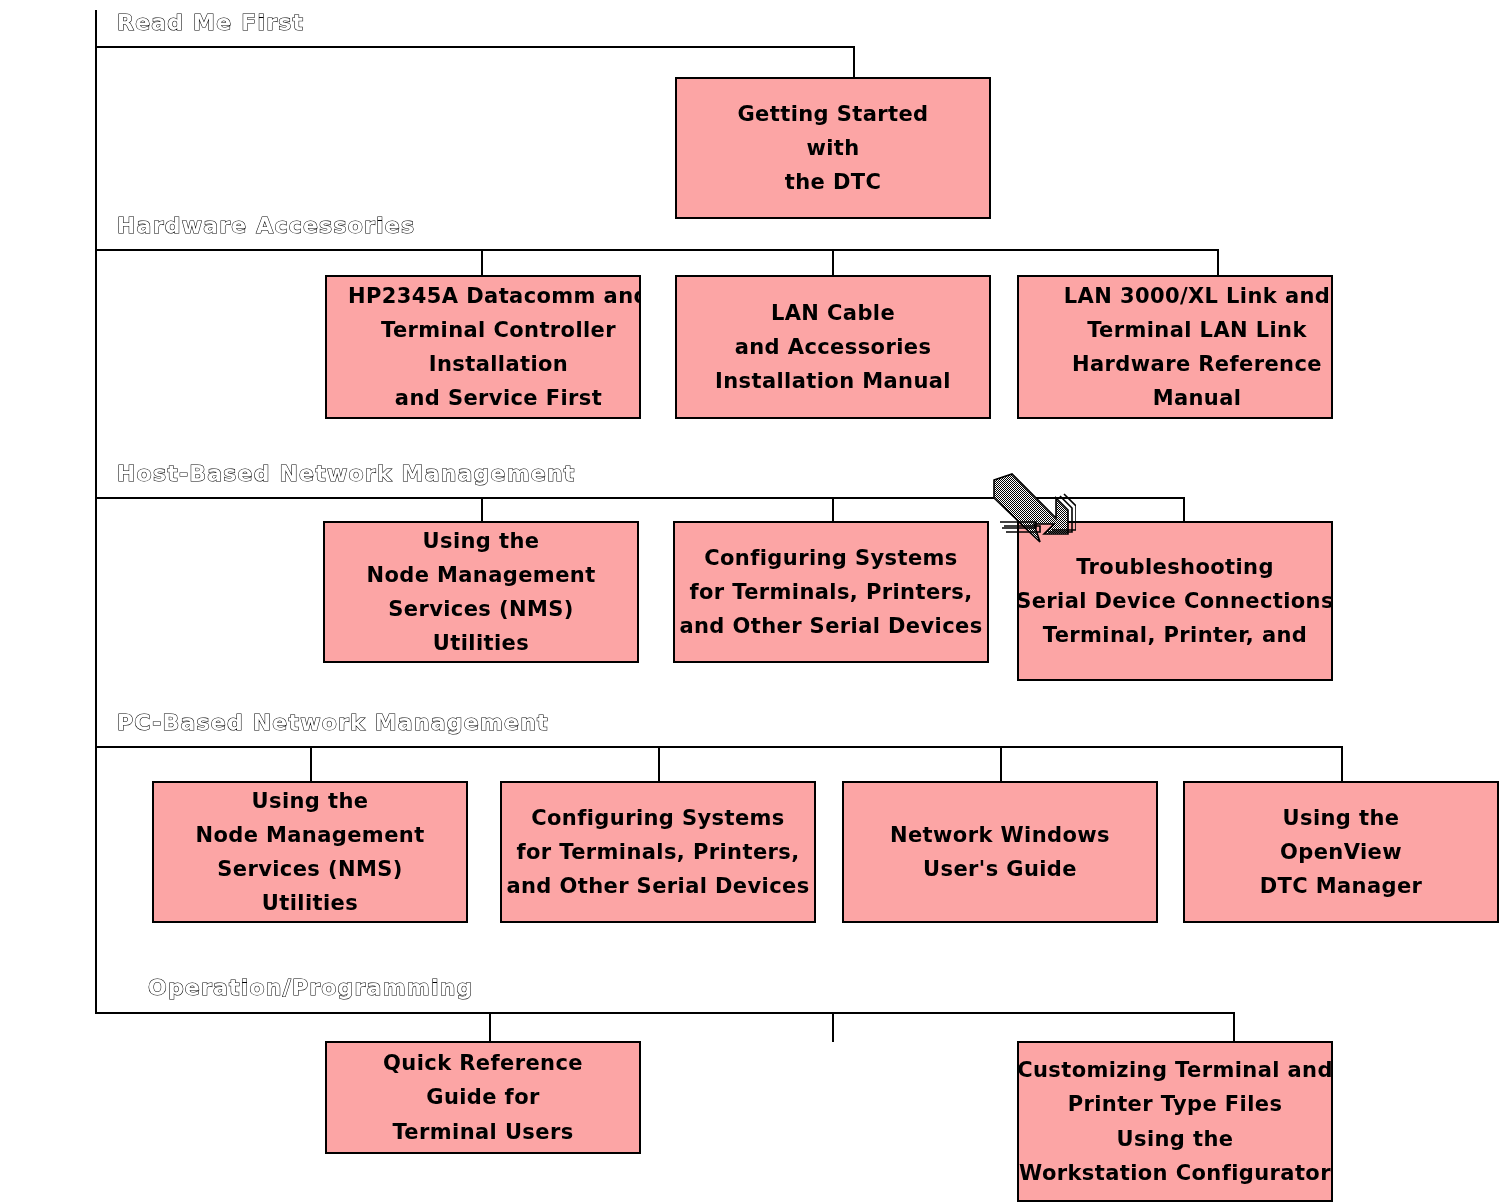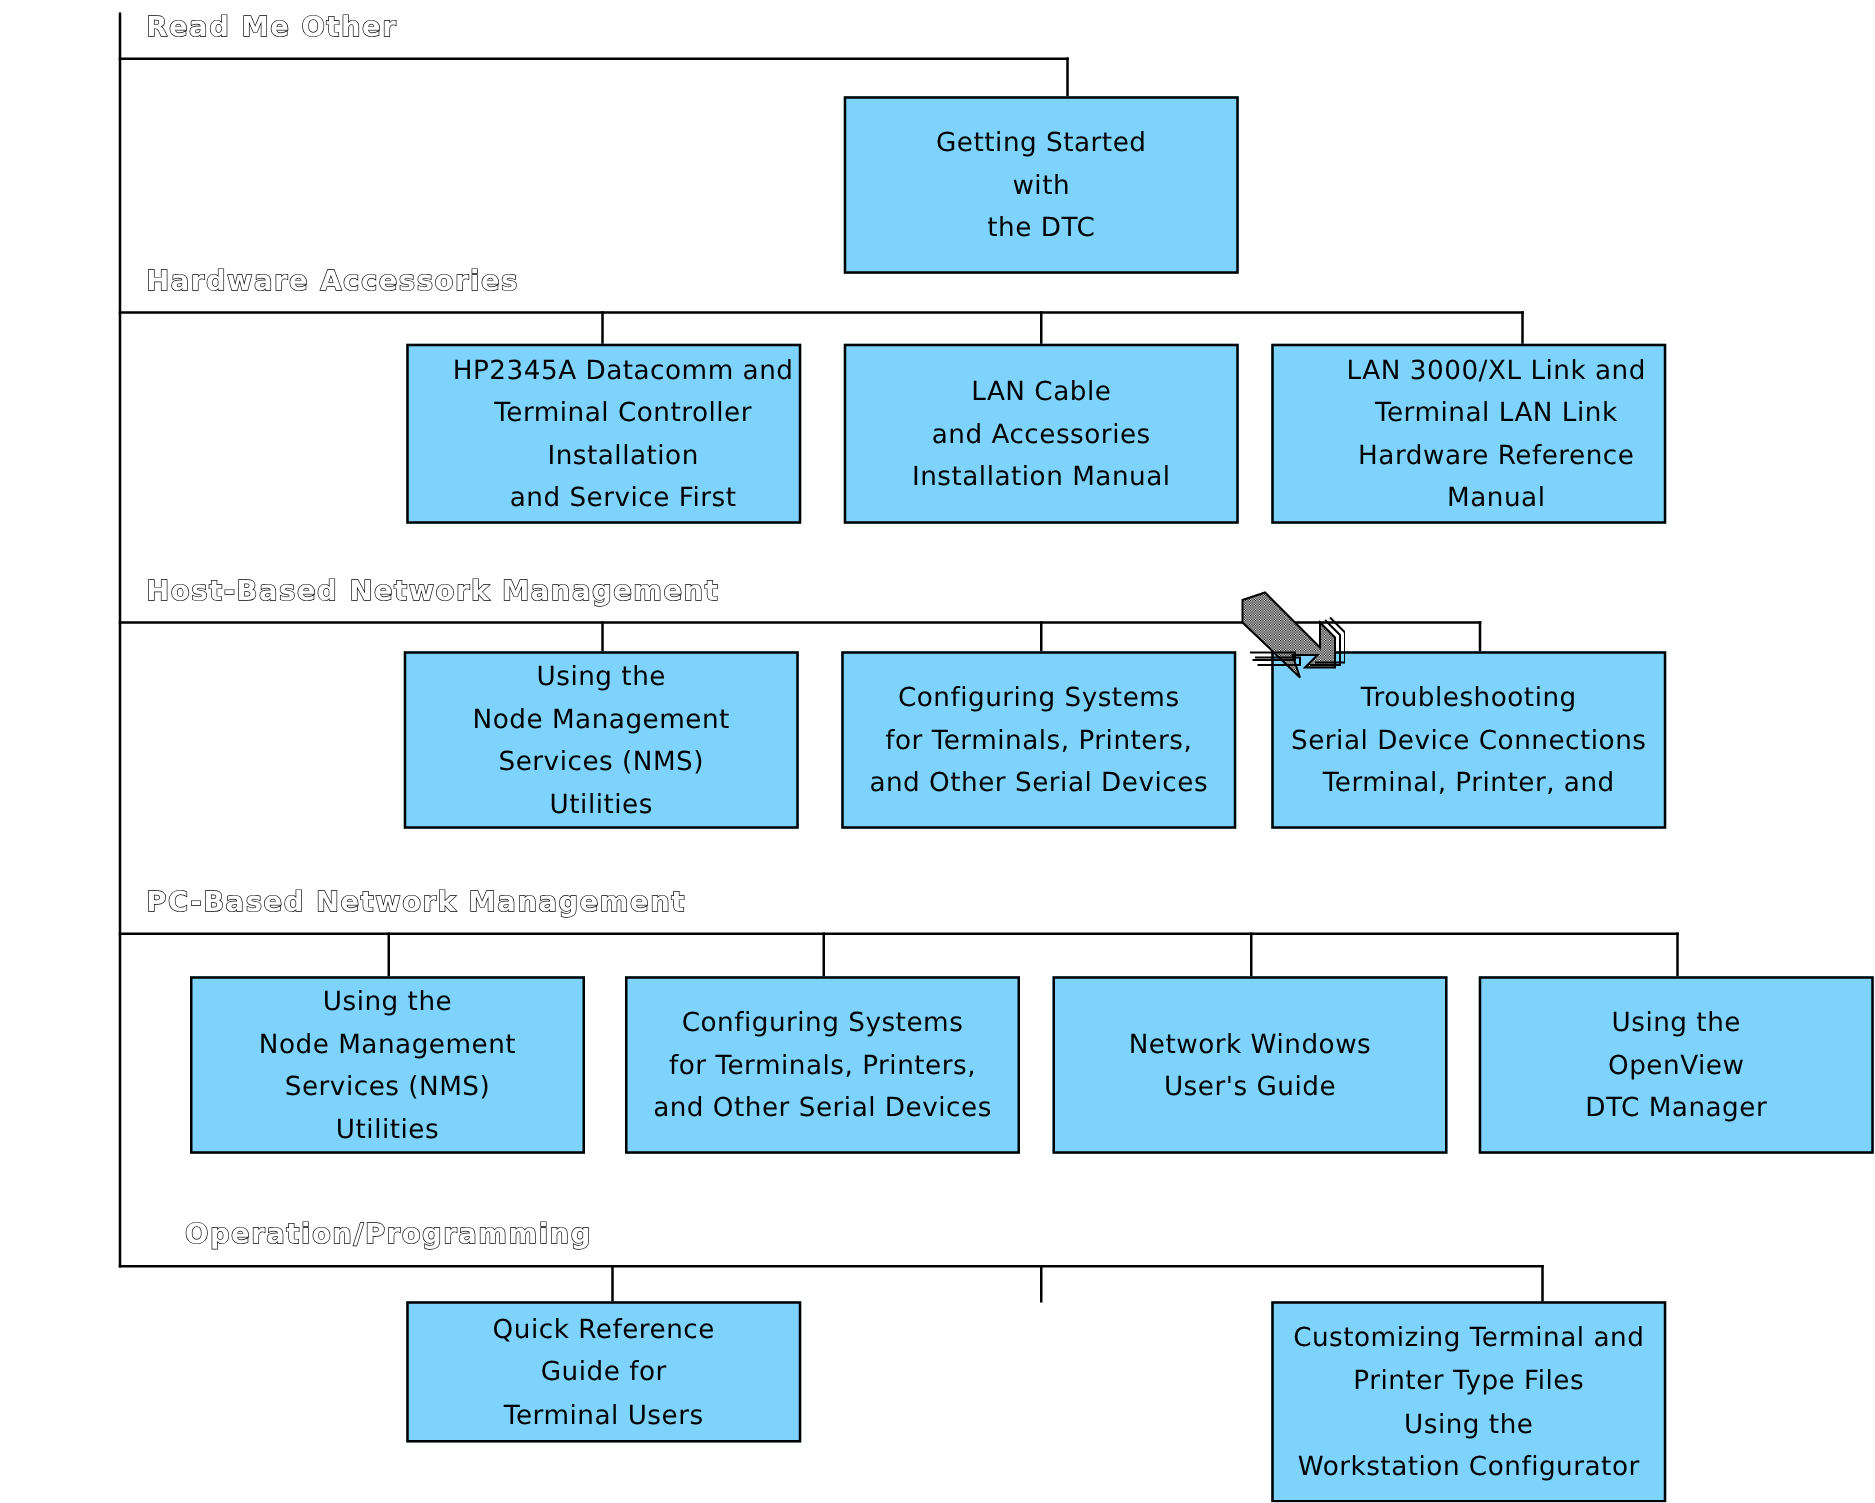--- a/index.html
+++ b/index.html
@@ -45,49 +45,50 @@
     paint-order:stroke fill;
     white-space:nowrap;
     line-height:1;
   }
 
   
   .box{
     position:absolute;
     box-sizing:border-box;
     border:2px solid #000;
-    background:#7dd3fc;
+    background:#fca5a5;
     display:flex;
     flex-direction:column;
     align-items:center;
     justify-content:center;
     text-align:center;
     font-size:21px;
     line-height:1.62;
     letter-spacing:0.4px;
     color:#000;
     padding:2px 4px;
     overflow:hidden;
+    font-weight:bold;
   }
   .box .ln{display:block;white-space:nowrap;}
 
   
   .cursor{
     position:absolute;
     pointer-events:none;
   }
 </style>
 </head>
 <body>
 
 <div id="canvas">
 
   <div class="spine" style="left:95px; top:10px; height:1004px;"></div>
 
-  <div class="section-title" style="left:117px; top:12px;">Read Me Other</div>
+  <div class="section-title" style="left:117px; top:12px;">Read Me First</div>
 
   <div class="rule" style="left:95px; top:46px; width:760px;"></div>
   <div class="drop" style="left:853px; top:46px; height:32px;"></div>
 
   <div class="box" style="left:675px; top:77px; width:316px; height:142px;">
     <span class="ln">Getting Started</span>
     <span class="ln">with</span>
     <span class="ln">the DTC</span>
   </div>
 
@@ -133,21 +134,21 @@
     <span class="ln">Services (NMS)</span>
     <span class="ln">Utilities</span>
   </div>
 
   <div class="box" style="left:673px; top:521px; width:316px; height:142px;">
     <span class="ln">Configuring Systems</span>
     <span class="ln">for Terminals, Printers,</span>
     <span class="ln">and Other Serial Devices</span>
   </div>
 
-  <div class="box" style="left:1017px; top:521px; width:316px; height:142px;text-align:center;">
+  <div class="box" style="left:1017px; top:521px; width:316px; height:160px;text-align:center;">
     <span class="ln">Troubleshooting</span>
     <span class="ln">Serial Device Connections</span>
     <span class="ln">Terminal, Printer, and</span>
   </div>
 
   <div class="section-title" style="left:117px; top:712px;">PC-Based Network Management</div>
 
   <div class="rule" style="left:95px; top:746px; width:1248px;"></div>
 
   <div class="drop" style="left:310px; top:746px; height:36px;"></div>

